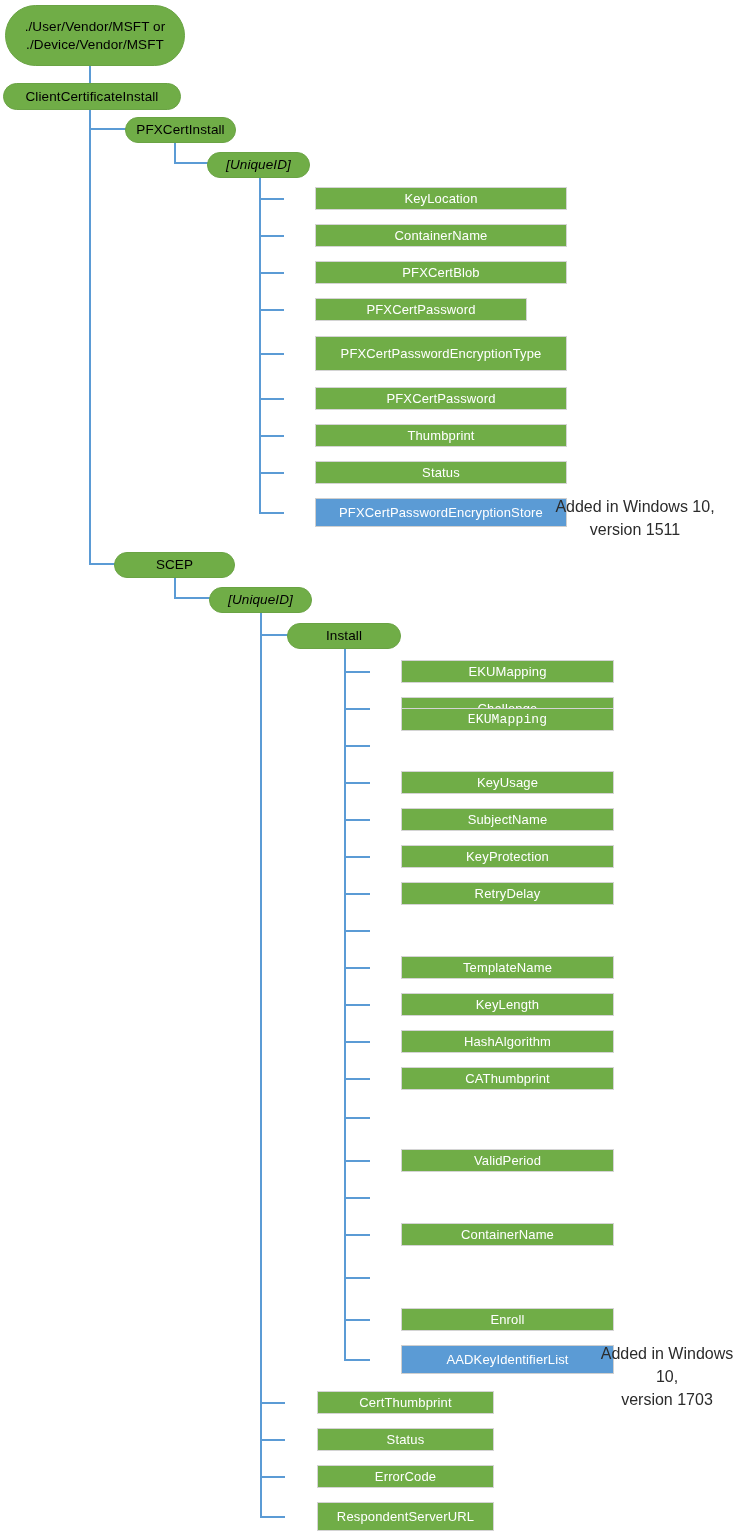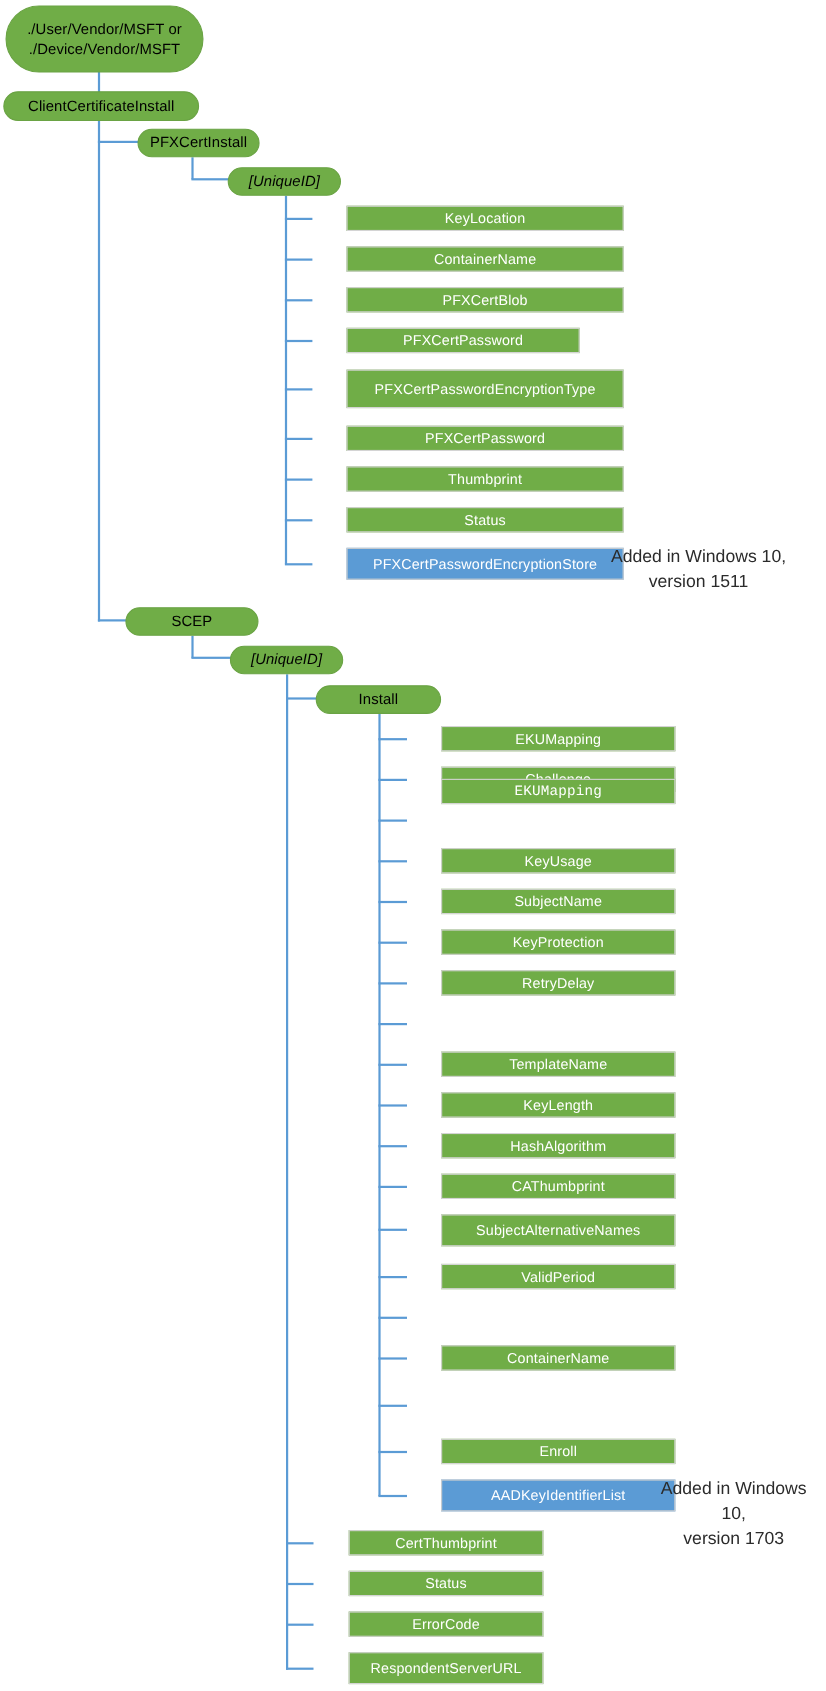--- a/index.html
+++ b/index.html
@@ -169,21 +169,20 @@
   <div class="box" style="left:369px; top:697px; width:213px; height:23px;">Challenge</div>
   <div class="box" style="left:369px; top:708px; width:213px; height:23px;font-family:Liberation Mono, monospace;">EKUMapping</div>
   <div class="box" style="left:369px; top:771px; width:213px; height:23px;">KeyUsage</div>
   <div class="box" style="left:369px; top:808px; width:213px; height:23px;">SubjectName</div>
   <div class="box" style="left:369px; top:845px; width:213px; height:23px;">KeyProtection</div>
   <div class="box" style="left:369px; top:882px; width:213px; height:23px;">RetryDelay</div>
   <div class="box" style="left:369px; top:956px; width:213px; height:23px;">TemplateName</div>
   <div class="box" style="left:369px; top:993px; width:213px; height:23px;">KeyLength</div>
   <div class="box" style="left:369px; top:1030px; width:213px; height:23px;">HashAlgorithm</div>
   <div class="box" style="left:369px; top:1067px; width:213px; height:23px;">CAThumbprint</div>
-  <div class="box" style="left:369px; top:1104px; width:213px; height:29px;">SubjectAlternativeNames</div>
   <div class="box" style="left:369px; top:1149px; width:213px; height:23px;">ValidPeriod</div>
   <div class="box" style="left:369px; top:1223px; width:213px; height:23px;">ContainerName</div>
   <div class="box" style="left:369px; top:1308px; width:213px; height:23px;">Enroll</div>
   <div class="box blue" style="left:369px; top:1345px; width:213px; height:29px;">AADKeyIdentifierList</div>
 
   <div class="note" style="left:592px; top:1342px; width:150px;">Added in Windows 10,
 version 1703</div>
 
   <div class="box" style="left:285px; top:1391px; width:177px; height:23px;">CertThumbprint</div>
   <div class="box" style="left:285px; top:1428px; width:177px; height:23px;">Status</div>

